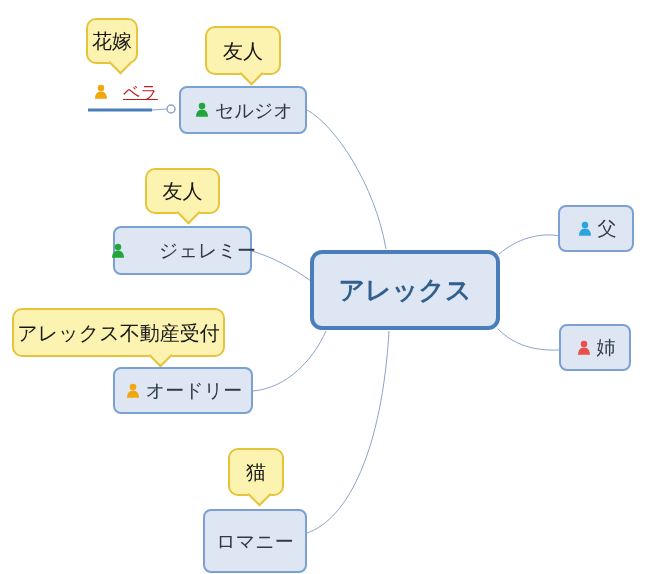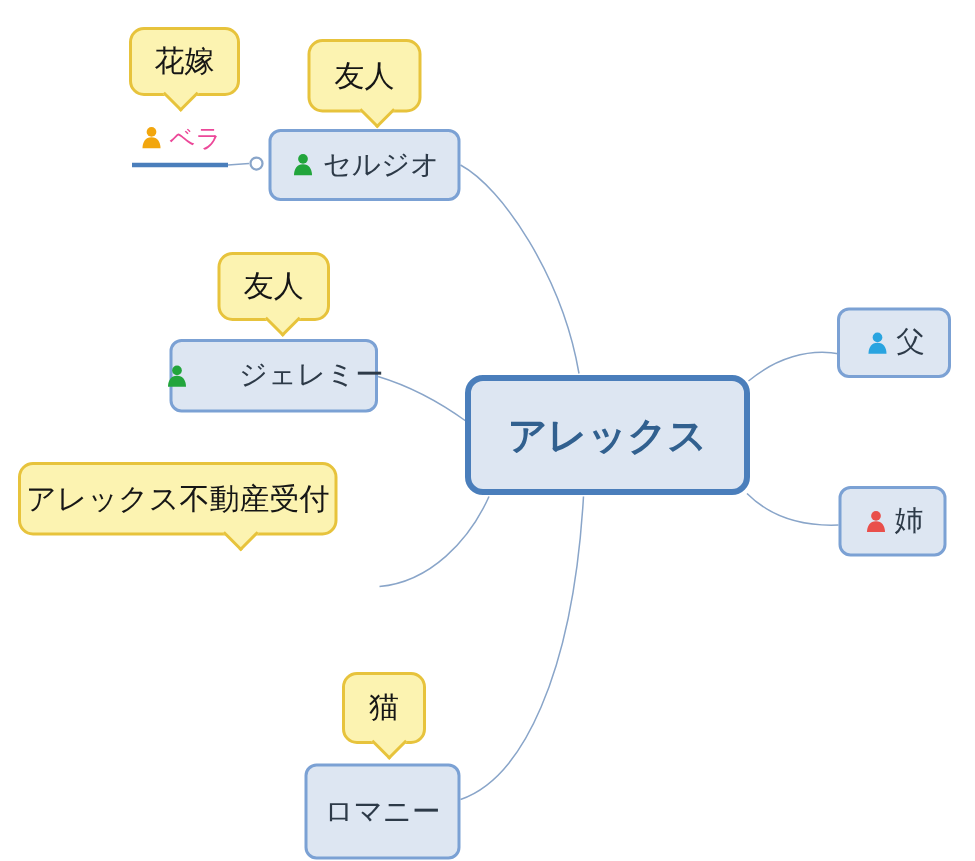--- a/index.html
+++ b/index.html
@@ -33,22 +33,22 @@
     font-size:20px;line-height:1;
   }
   .callout .tail{
     position:absolute;bottom:-9px;width:15px;height:15px;
     background:var(--callout-fill,#fcf3b1);
     border-right:2px solid var(--callout-border,#e7c33c);
     border-bottom:2px solid var(--callout-border,#e7c33c);
     transform:rotate(45deg);
   }
   .floating-topic{
-    position:absolute;z-index:3;display:flex;align-items:center;gap:3px;
-    color:#ec4899;font-size:17px;line-height:1;
+    position:absolute;z-index:3;display:flex;align-items:center;gap:13px;
+    color:#b91c1c;font-size:17px;line-height:1;text-decoration:underline;
   }
   .person{flex:0 0 auto;}
   .ic-green{fill:var(--icon-green,#22a53c);}
   .ic-blue{fill:var(--icon-blue,#29a4e0);}
   .ic-red{fill:var(--icon-red,#e94f4b);}
   .ic-orange{fill:var(--icon-orange,#f2a60d);}
   .label{white-space:nowrap;}
 </style>
 </head>
 <body>
@@ -76,21 +76,21 @@
     <span class="tail" style="left:36px;"></span>
   </div>
   <div class="topic" style="left:179px;top:86px;width:128px;height:48px;">
     <svg class="person ic-green" width="18" height="18" viewBox="0 0 20 20">
       <circle cx="10" cy="5.5" r="3.6"></circle>
       <path d="M10 9.5 C5.5 9.5 3.5 13 3.3 17.5 L16.7 17.5 C16.5 13 14.5 9.5 10 9.5 Z"></path>
     </svg>
     <span class="label">セルジオ</span>
   </div>
 
-  <div class="callout" style="left:86px;top:18px;width:74px;height:46px;">
+  <div class="callout" style="left:86px;top:18px;width:52px;height:46px;">
     <span class="label">花嫁</span>
     <span class="tail" style="left:24px;"></span>
   </div>
   <div class="floating-topic" style="left:92px;top:83px;">
     <svg class="person ic-orange" width="18" height="18" viewBox="0 0 20 20">
       <circle cx="10" cy="5.5" r="3.6"></circle>
       <path d="M10 9.5 C5.5 9.5 3.5 13 3.3 17.5 L16.7 17.5 C16.5 13 14.5 9.5 10 9.5 Z"></path>
     </svg>
     <span class="label">ベラ</span>
   </div>
@@ -103,20 +103,27 @@
     <svg class="person ic-green" width="18" height="18" viewBox="0 0 20 20">
       <circle cx="10" cy="5.5" r="3.6"></circle>
       <path d="M10 9.5 C5.5 9.5 3.5 13 3.3 17.5 L16.7 17.5 C16.5 13 14.5 9.5 10 9.5 Z"></path>
     </svg>
     <span class="label">ジェレミー</span>
   </div>
 
   <div class="callout" style="left:12px;top:308px;width:213px;height:49px;">
     <span class="label">アレックス不動産受付</span>
     <span class="tail" style="left:138px;"></span>
+  </div>
+  <div class="topic" style="left:113px;top:367px;width:140px;height:47px;">
+    <svg class="person ic-orange" width="18" height="18" viewBox="0 0 20 20">
+      <circle cx="10" cy="5.5" r="3.6"></circle>
+      <path d="M10 9.5 C5.5 9.5 3.5 13 3.3 17.5 L16.7 17.5 C16.5 13 14.5 9.5 10 9.5 Z"></path>
+    </svg>
+    <span class="label">オードリー</span>
   </div>
 
   <div class="callout" style="left:228px;top:448px;width:56px;height:48px;">
     <span class="label">猫</span>
     <span class="tail" style="left:21px;"></span>
   </div>
   <div class="topic" style="left:203px;top:509px;width:104px;height:64px;">
     <span class="label">ロマニー</span>
   </div>
 

